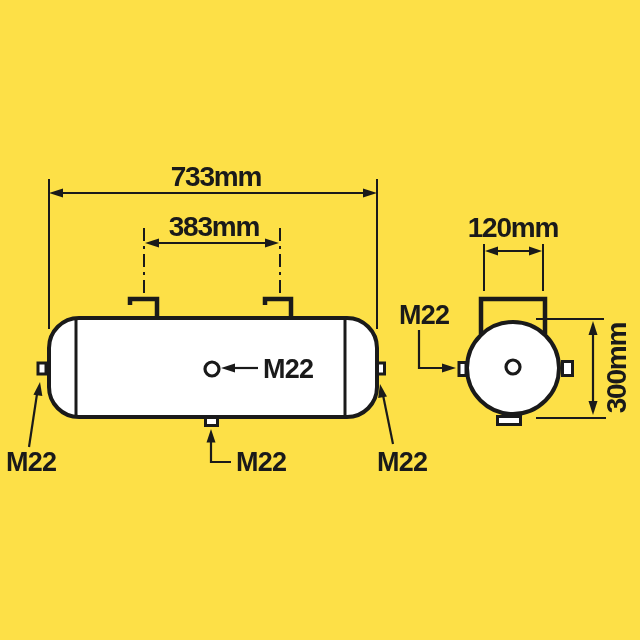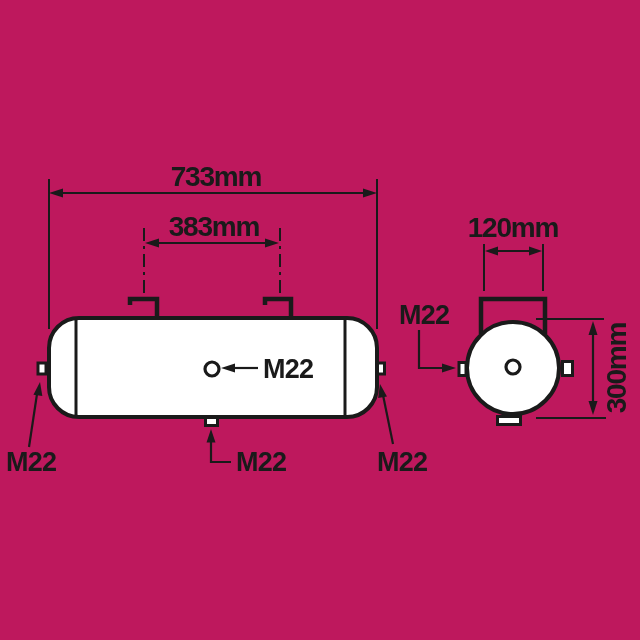--- a/index.html
+++ b/index.html
@@ -4,21 +4,21 @@
 <style>
   html, body {
     margin: 0;
     padding: 0;
     background: #ffffff;
   }
   #stage {
     position: relative;
     width: 640px;
     height: 640px;
-    background: #be185d;
+    background: #fde047;
     font-family: "Liberation Sans", "DejaVu Sans", sans-serif;
   }
   svg text {
     font-family: "Liberation Sans", "DejaVu Sans", sans-serif;
     font-weight: 700;
     fill: #1a1a1a;
   }
   .dim-text {
     font-size: 28px;
     letter-spacing: -1.2px;

